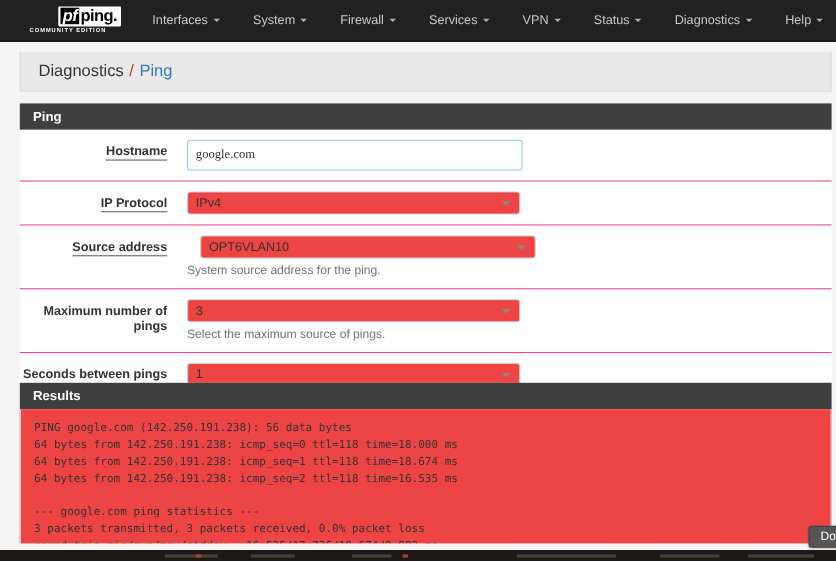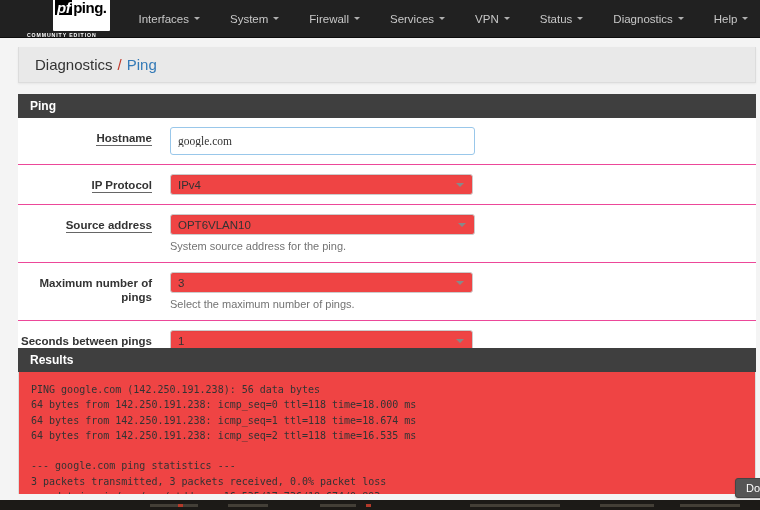--- a/index.html
+++ b/index.html
@@ -37,21 +37,21 @@
     line-height: 1;
   }
   .brand-main {
     display: flex;
     align-items: center;
     background: #ffffff;
     color: #000000;
     font-weight: bold;
     font-size: 15px;
     letter-spacing: -0.5px;
-    padding: 1px 3px 16px 2px;
+    padding: 1px 3px 2px 2px;
     border-radius: 1px;
     margin-left: 39px;
   }
   .brand-pf {
     background: #000000;
     color: #ffffff;
     font-style: italic;
     font-weight: bold;
     padding: 0 2px;
     margin-right: 1px;
@@ -191,21 +191,21 @@
     border-radius: 3px;
     background: #ef4444;
     display: flex;
     align-items: center;
     padding-left: 7px;
     font-size: 11.5px;
     color: #333333;
     cursor: pointer;
     box-shadow: inset 0 1px 1px rgba(0,0,0,0.04);
   }
-  .select-box.wide { width: 305px; }
+  .select-box.wide { width: 305px; margin-left: 12px; }
   .select-arrow {
     position: absolute;
     right: 8px;
     top: 50%;
     margin-top: -2px;
     width: 0; height: 0;
     border-left: 4px solid transparent;
     border-right: 4px solid transparent;
     border-top: 4px solid #888888;
   }
@@ -395,21 +395,21 @@
         </div>
       </div>
 
       <div class="form-row">
         <div class="form-label">Maximum number of pings</div>
         <div class="form-control-wrap">
           <div class="select-box">
             <span>3</span>
             <span class="select-arrow"></span>
           </div>
-          <div class="help-text">Select the maximum number of pings.</div>
+          <div class="help-text">Select the maximum source of pings.</div>
         </div>
       </div>
 
       <div class="form-row">
         <div class="form-label">Seconds between pings</div>
         <div class="form-control-wrap">
           <div class="select-box">
             <span>1</span>
             <span class="select-arrow"></span>
           </div>

